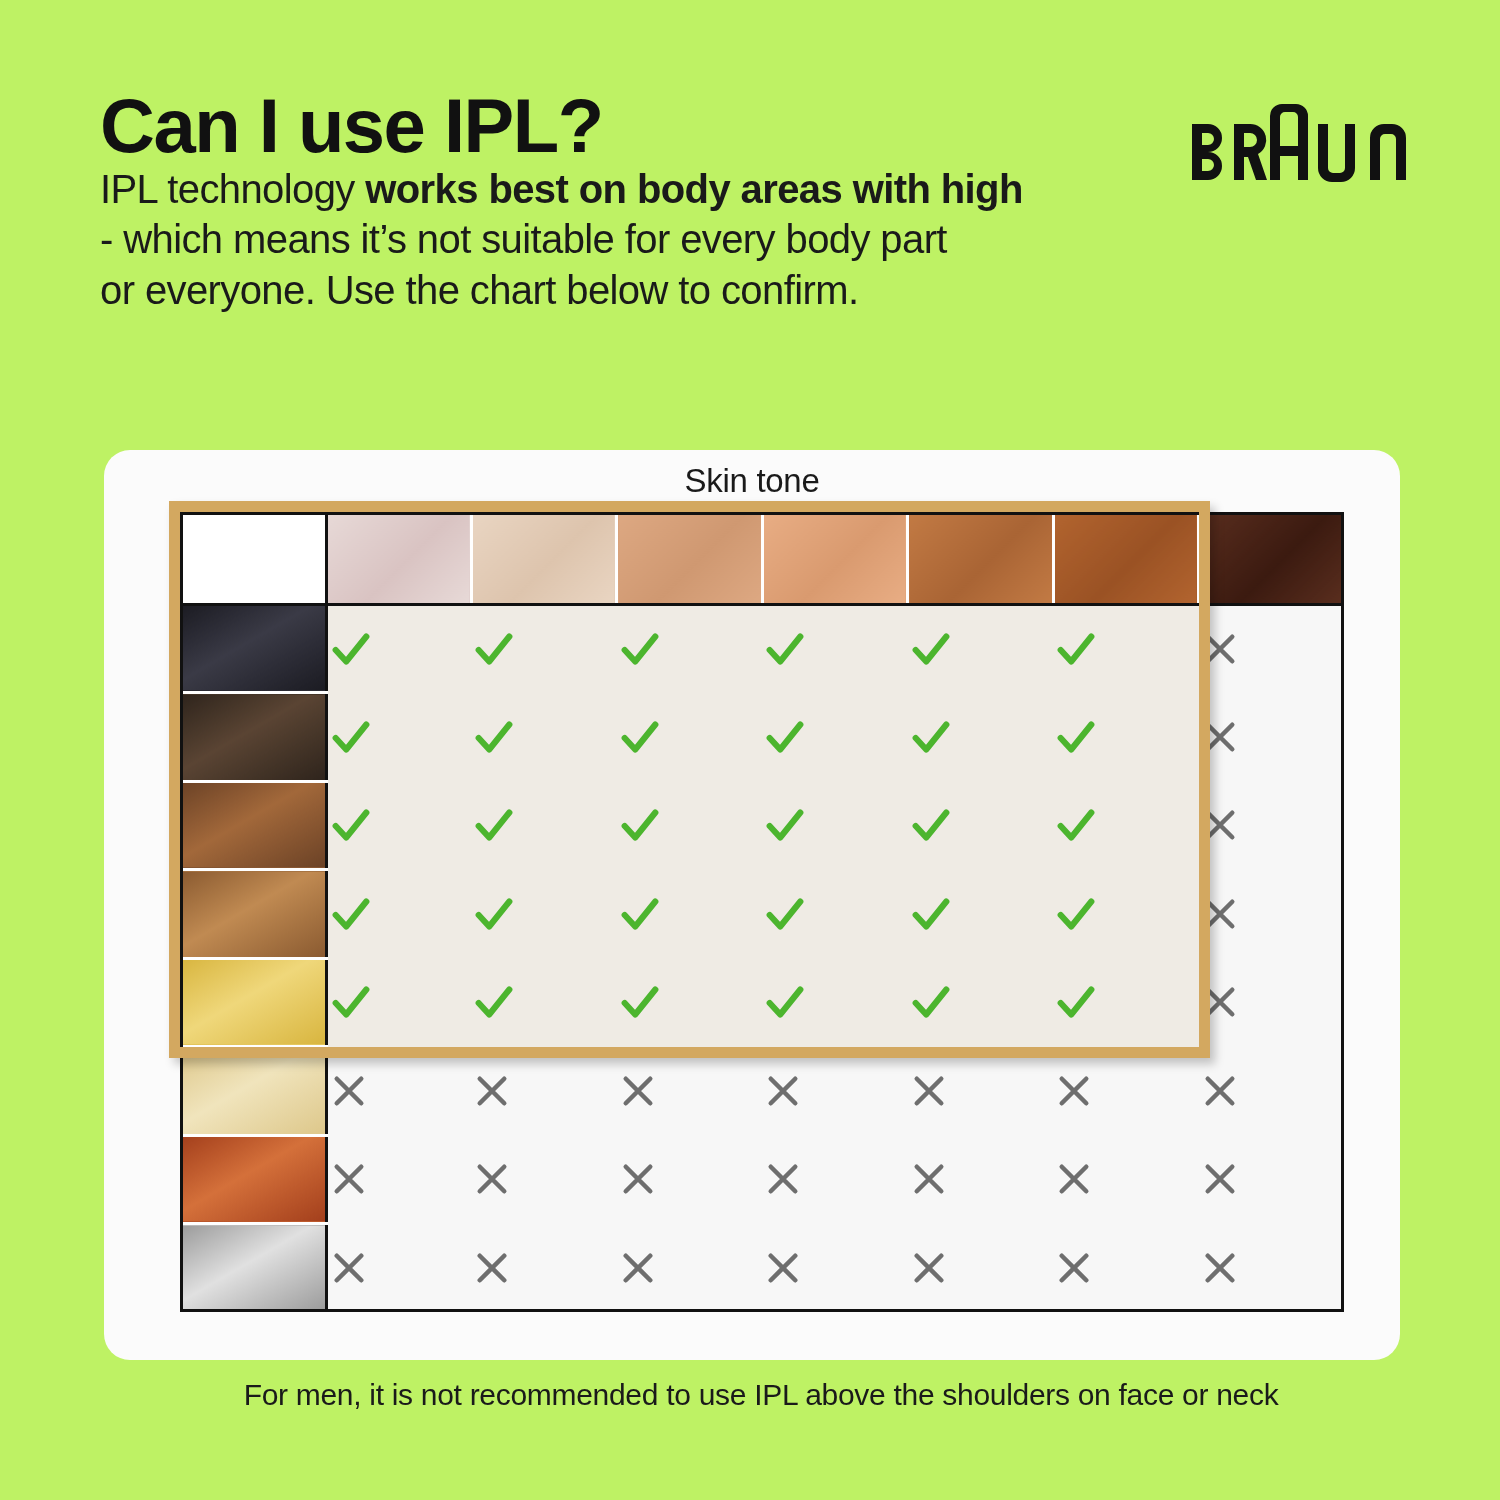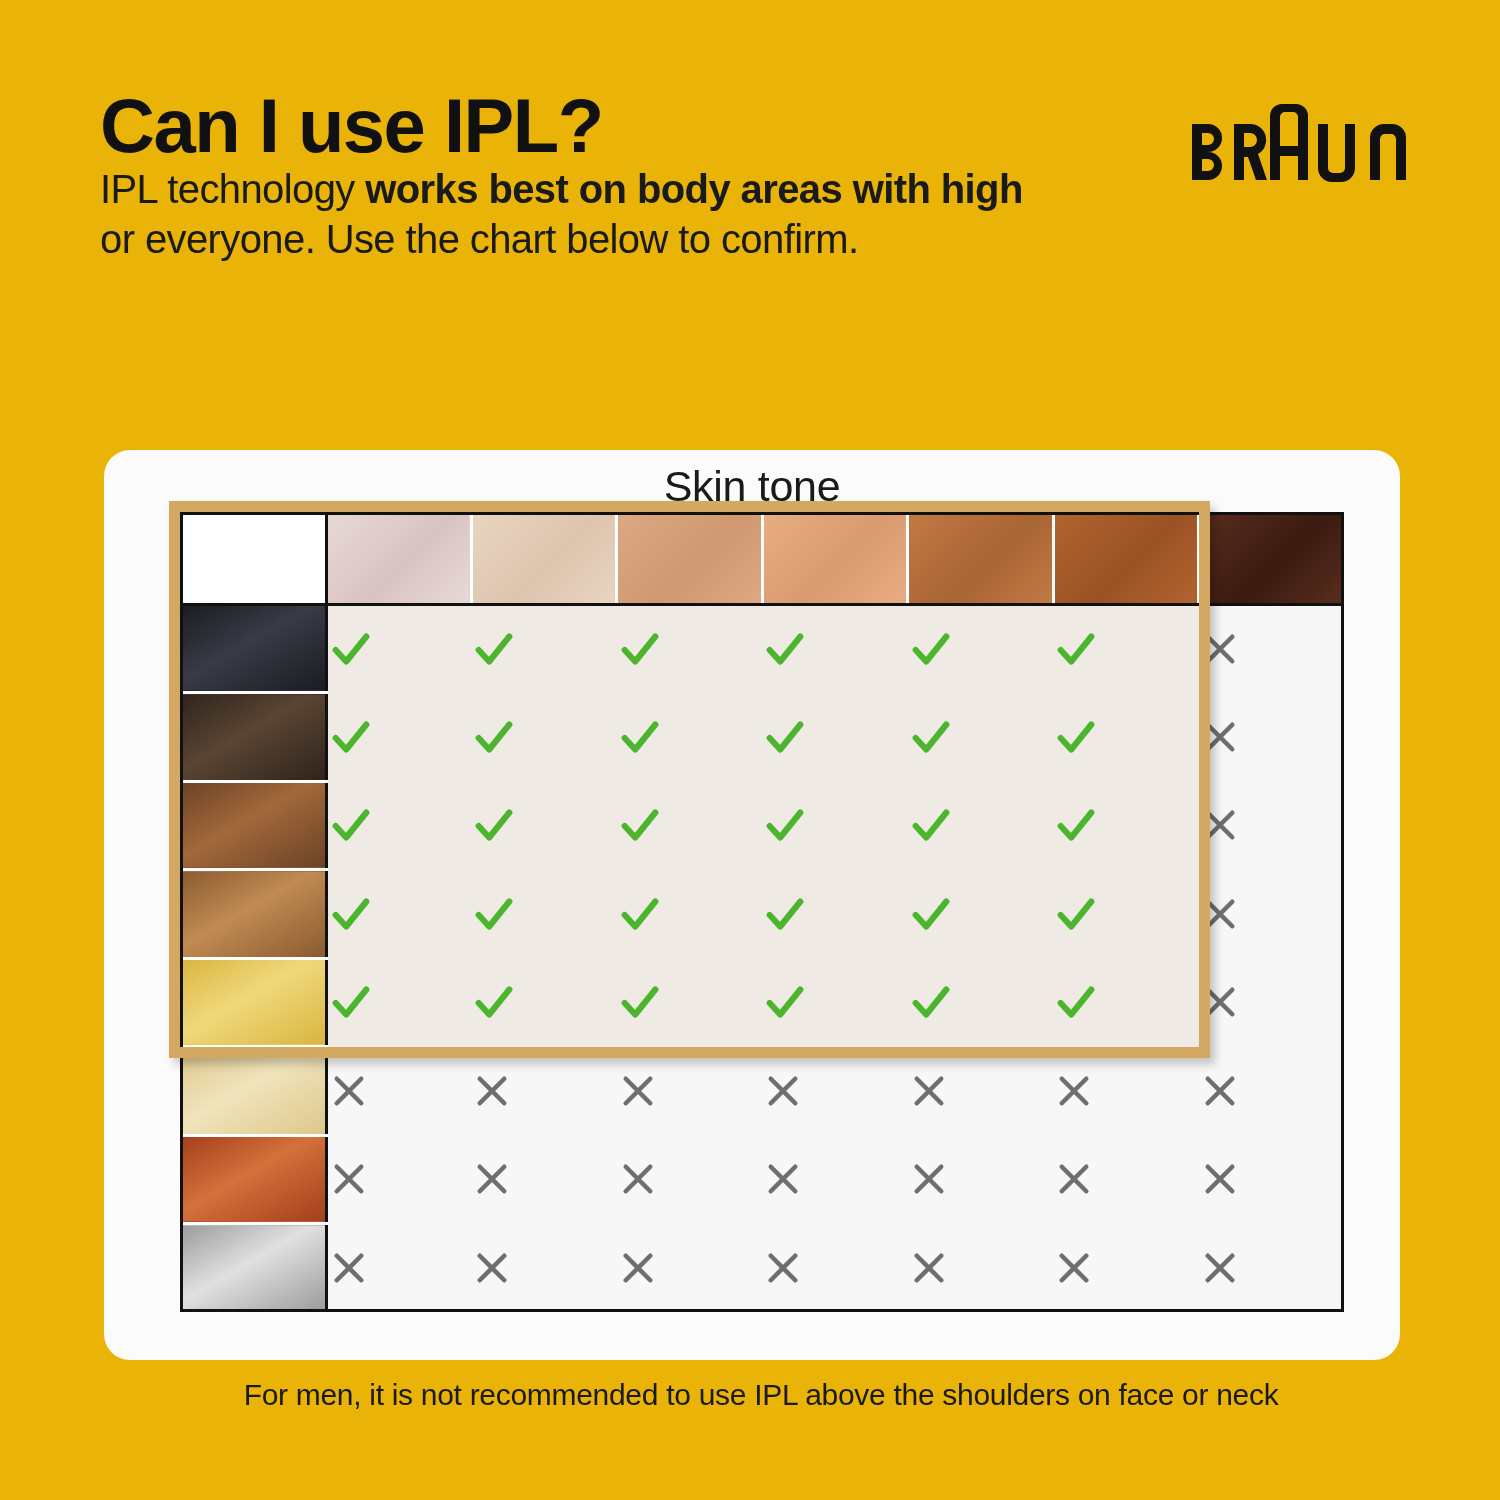--- a/index.html
+++ b/index.html
@@ -2,21 +2,21 @@
 <html><head>
 <meta charset="utf-8">
 <style>
   * { box-sizing: border-box; margin: 0; padding: 0; }
   html, body {
     width: 1500px; height: 1500px;
     font-family: "Liberation Sans", sans-serif;
     background: #d6d6d6;
     overflow: hidden;
   }
-  .page { position: relative; width: 1500px; height: 1500px; background: #eab308; }
+  .page { position: relative; width: 1500px; height: 1500px; background: #bef264; }
 
   
   .header { position: absolute; left: 100px; top: 88px; width: 1320px; }
   .title {
     font-size: 76px; font-weight: bold; color: #111;
     letter-spacing: -1.5px; line-height: 1.0;
     font-stretch: condensed;
   }
   .logo {
     position: absolute; right: 0px; top: 14px;
@@ -32,21 +32,21 @@
 
   
   .card {
     position: absolute; left: 104px; top: 450px;
     width: 1296px; height: 910px;
     background: #fbfbfb; border-radius: 26px;
   }
 
   .axis-top {
     position: absolute; left: 0; top: 12px; width: 100%;
-    text-align: center; font-size: 43px; color: #1a1a1a; letter-spacing: -0.3px;
+    text-align: center; font-size: 33px; color: #1a1a1a; letter-spacing: -0.3px;
   }
   .axis-left {
     position: absolute; left: -18px; top: 380px;
     transform: rotate(-90deg); transform-origin: center center;
     font-size: 33px; color: #1a1a1a; letter-spacing: -0.3px;
     width: 200px; text-align: center;
   }
 
   
   .grid-wrap {
@@ -126,20 +126,21 @@
 
           <path d="M128 22 h10 v44 a5 5 0 0 0 5 5 h7 a5 5 0 0 0 5-5 V22 h10 v44 a14 14 0 0 1 -14 14 h-9 a14 14 0 0 1 -14-14 Z"></path>
 
           <path d="M180 78 V36 a14 14 0 0 1 14-14 h8 a14 14 0 0 1 14 14 v42 h-10 V37 a5 5 0 0 0-5-5 h-6 a5 5 0 0 0-5 5 v41 Z"></path>
         </g>
       </svg>
     </div>
 
     <div class="subhead">
       <span class="ln"><span>IPL technology </span><span class="b">works best on body areas with high</span></span>
+      <span class="ln">- which means it’s not suitable for every body part</span>
       <span class="ln">or everyone. Use the chart below to confirm.</span>
     </div>
   </div>
 
   <div class="card">
     <div class="axis-top">Skin tone</div>
     <div class="axis-left">Hair color</div>
 
     <div class="grid-wrap">
       <table class="matrix" id="matrix-table">

